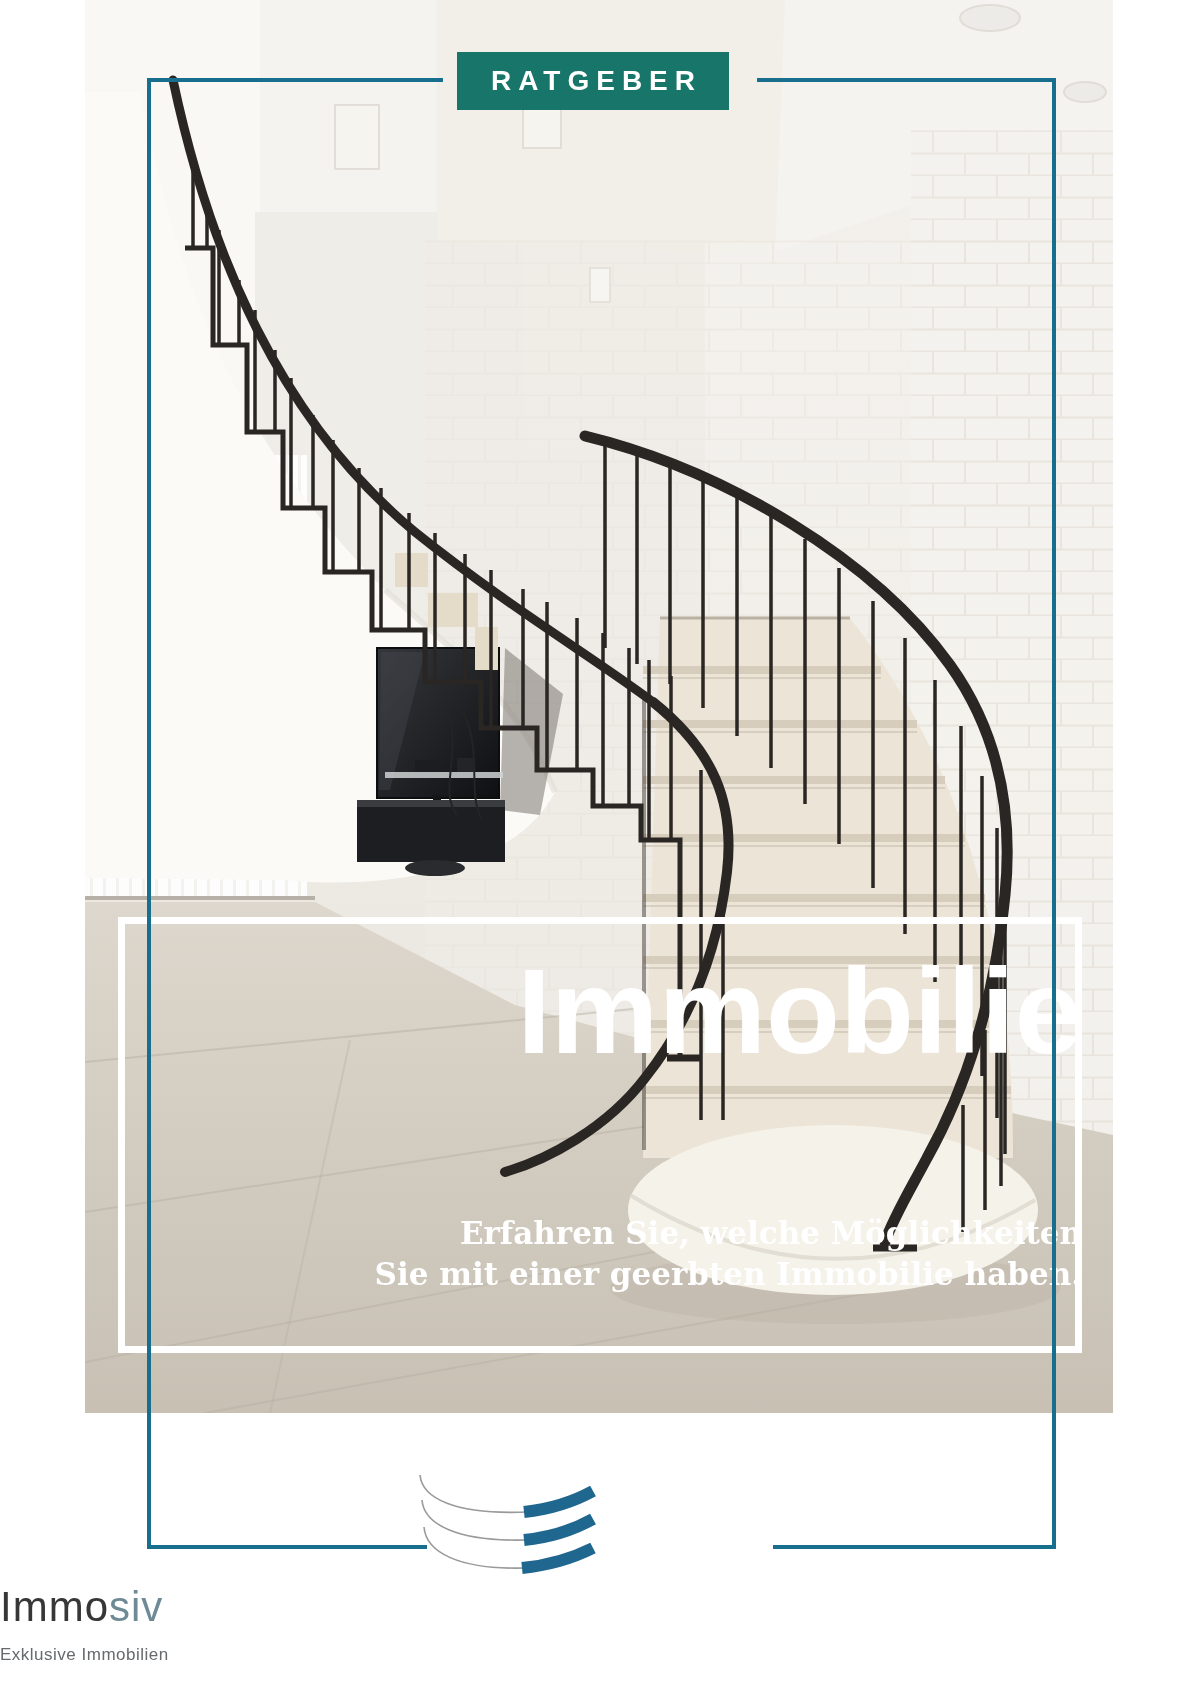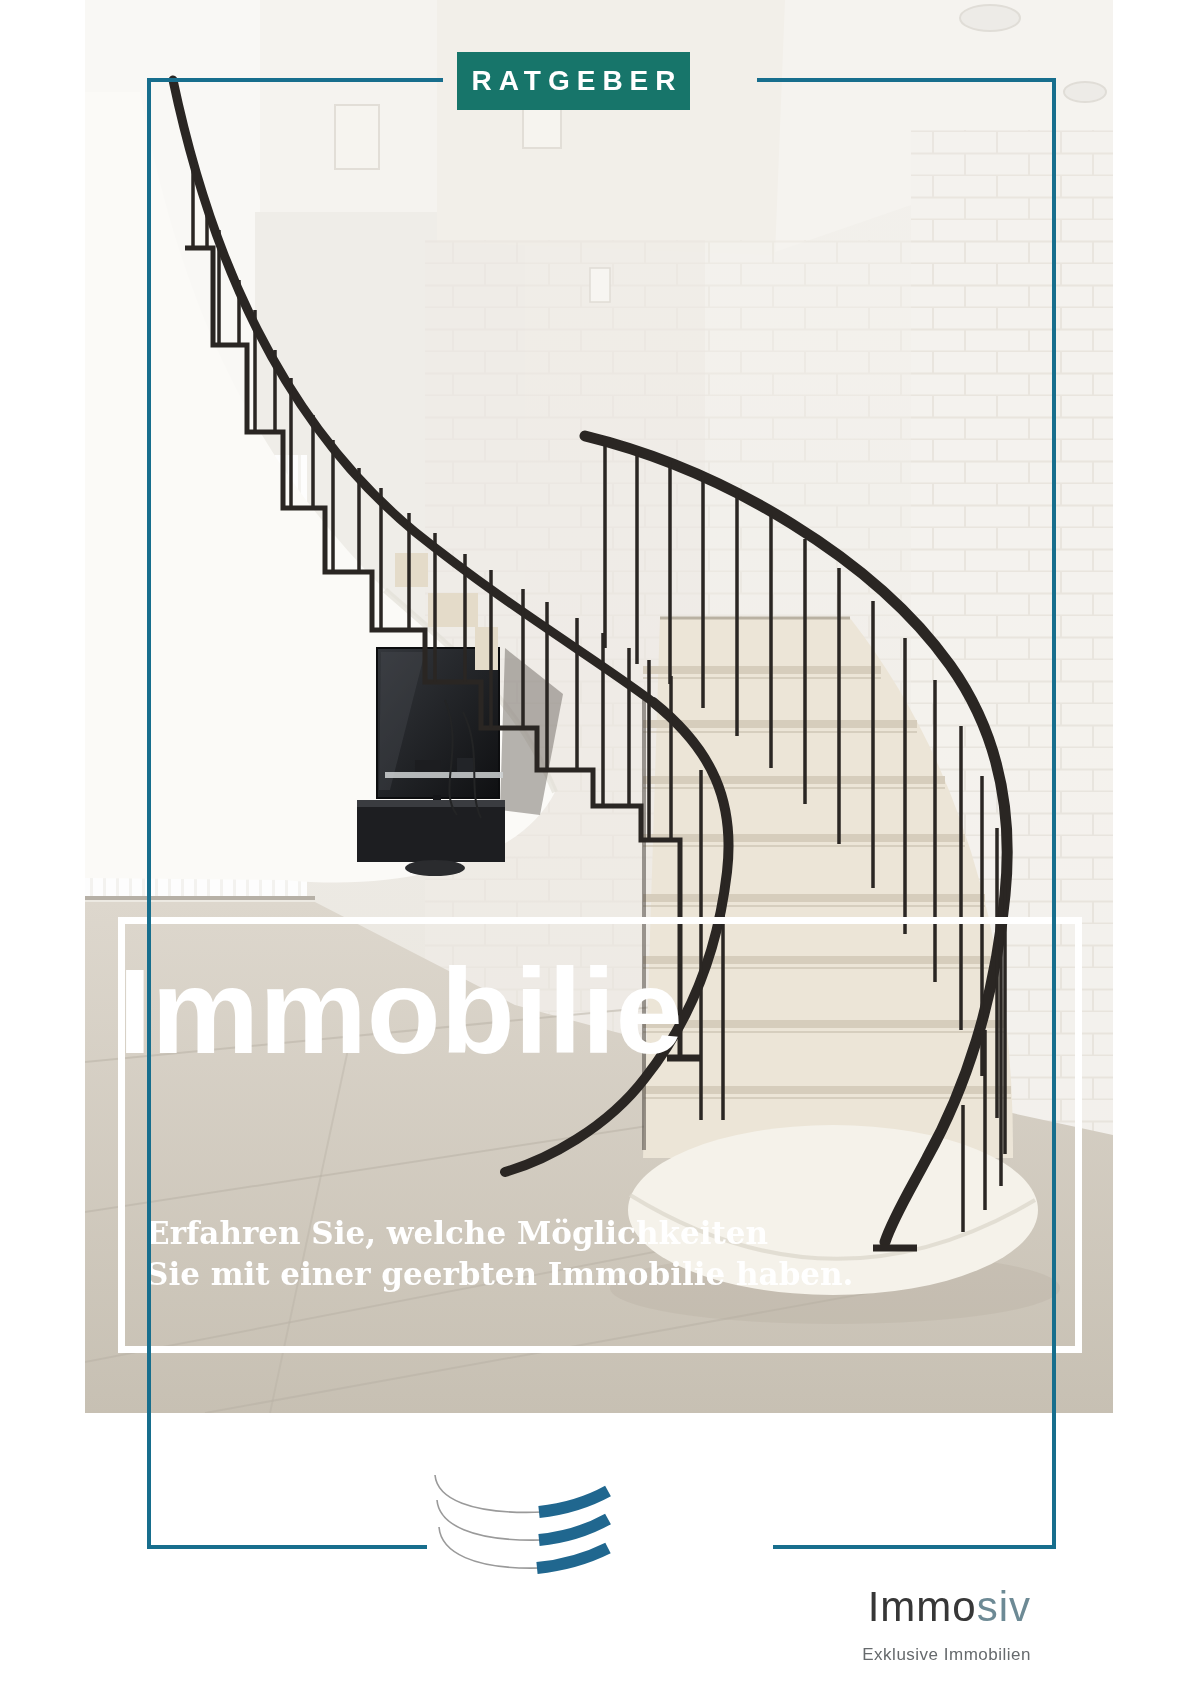--- a/index.html
+++ b/index.html
@@ -10,31 +10,31 @@
   .photo svg{display:block;}
   
   .frame{position:absolute;background:#176e8d;z-index:40;}
   .fr-top-l{left:147px;top:78px;width:296px;height:4px;}
   .fr-top-r{left:757px;top:78px;width:299px;height:4px;}
   .fr-bot-l{left:147px;top:1545px;width:280px;height:4px;}
   .fr-bot-r{left:773px;top:1545px;width:283px;height:4px;}
   .fr-left{left:147px;top:78px;width:4px;height:1471px;}
   .fr-right{left:1052px;top:78px;width:4px;height:1471px;}
   
-  .badge{position:absolute;left:457px;top:52px;width:233px;height:58px;background:#17756a;z-index:50;
+  .badge{position:absolute;left:457px;top:52px;width:272px;height:58px;background:#17756a;z-index:50;
          display:flex;align-items:center;justify-content:center;}
   .badge span{color:#ffffff;font-weight:bold;font-size:28px;letter-spacing:7px;padding-left:7px;}
   
   .overlay-box{position:absolute;left:118px;top:917px;width:964px;height:436px;
                border:7px solid #ffffff;box-sizing:border-box;z-index:30;}
-  .hero{position:absolute;left:118px;width:964px;text-align:left;color:#ffffff;z-index:35;}
+  .hero{position:absolute;left:118px;width:964px;text-align:right;color:#ffffff;z-index:35;}
   .hero-title{top:950px;font-size:121px;line-height:1.02;font-weight:800;letter-spacing:0px;}
-  .hero-sub{top:1213px;font-family:"DejaVu Serif",serif;font-weight:bold;font-size:31px;line-height:41px;margin-left:28px;}
-  
-  .logo{position:absolute;left:15px;top:1462px;width:1016px;text-align:right;z-index:45;}
+  .hero-sub{top:1213px;font-family:"DejaVu Serif",serif;font-weight:bold;font-size:31px;line-height:41px;}
+  
+  .logo{position:absolute;left:0;top:1462px;width:1016px;text-align:left;z-index:45;}
   .logo-swoosh{display:block;margin:0 auto;}
   .logo-name{margin-top:2px;font-size:42px;letter-spacing:1px;line-height:1;}
   .logo-name .p1{color:#373737;}
   .logo-name .p2{color:#6d8a95;}
   .logo-tagline{margin-top:18px;font-size:17px;color:#666a6d;letter-spacing:0.5px;line-height:1;}
 </style>
 </head>
 <body>
 
 <div class="poster">

